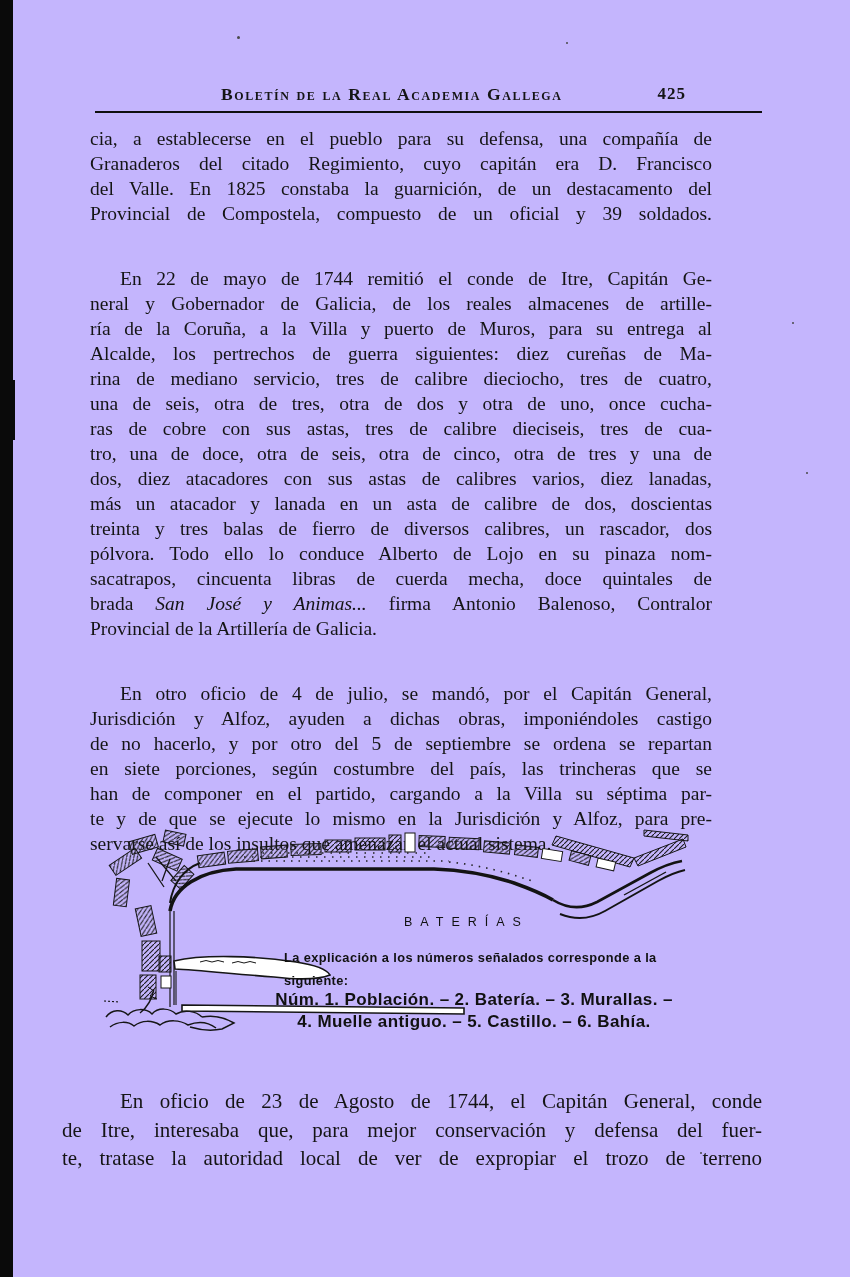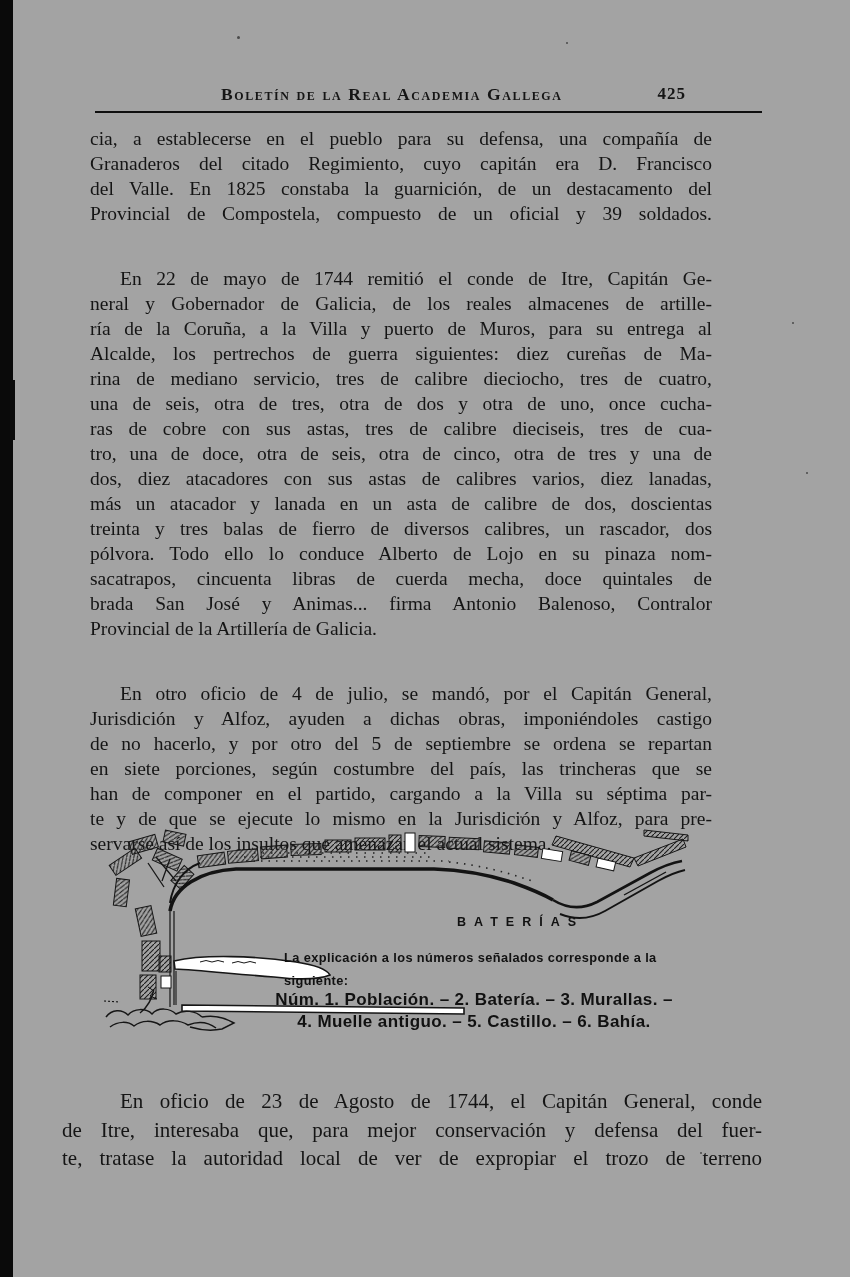--- a/index.html
+++ b/index.html
@@ -1,20 +1,20 @@
 <!DOCTYPE html>
 <html><head>
 <meta charset="utf-8">
 <style>
   html,body{margin:0;padding:0;background:#e8e8e4;}
   .page{
     position:relative;
     width:850px;height:1277px;
     margin:0 auto;
-    background:#a3a3a3;
+    background:#c4b5fd;
     overflow:hidden;
     font-family:"Liberation Serif","DejaVu Serif",serif;
     color:#151515;
   }
   .left-bar{
     position:absolute;left:0;top:0;width:13px;height:1277px;
     background:#0a0a0a;
   }
   .left-bar::after{
     content:"";position:absolute;right:-2px;top:380px;width:3px;height:60px;background:#0a0a0a;
@@ -31,27 +31,27 @@
   }
   .rule{position:absolute;left:95px;top:111px;width:667px;height:0;border-top:2.2px solid #0f0f0f;}
   
   .text-block{
     position:absolute;left:90px;top:126px;width:622px;
     font-size:19.5px;line-height:25px;
   }
   .ln{text-align:justify;text-align-last:justify;white-space:normal;}
   .ln.last{text-align-last:left;}
   .ln.ind{text-indent:30px;margin-top:40px;}
-  .it{margin-top:36px;}
+  .it{font-style:italic;margin-top:36px;}
   
   .map-wrap{position:absolute;left:104px;top:829px;width:586px;height:208px;}
   .fig-title{
     position:absolute;left:404px;top:915px;width:180px;
     font-family:"Liberation Sans","DejaVu Sans",sans-serif;
-    font-weight:bold;font-size:12.5px;letter-spacing:8px;color:#111;text-align:right;
+    font-weight:normal;font-size:12.5px;letter-spacing:8px;color:#111;
   }
   .fig-caption{
     position:absolute;left:284px;top:946px;width:436px;
     font-family:"Liberation Sans","DejaVu Sans",sans-serif;
     font-weight:bold;font-size:12.8px;line-height:23px;color:#111;
     letter-spacing:0.4px;
   }
   .fig-legend{
     position:absolute;left:252px;top:989px;width:444px;text-align:center;
     font-family:"Liberation Sans","DejaVu Sans",sans-serif;

